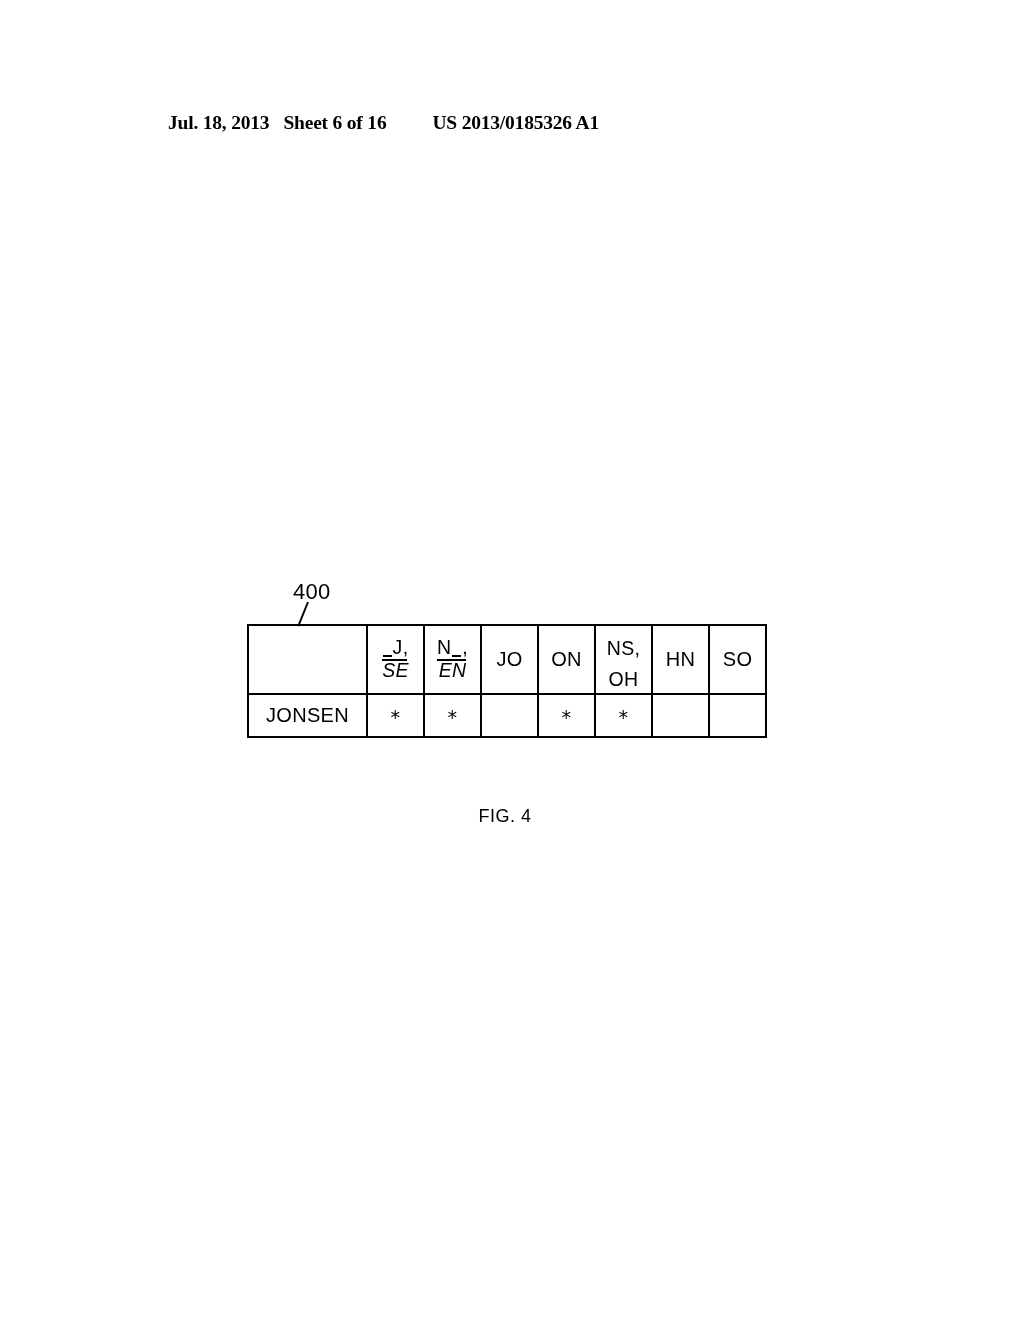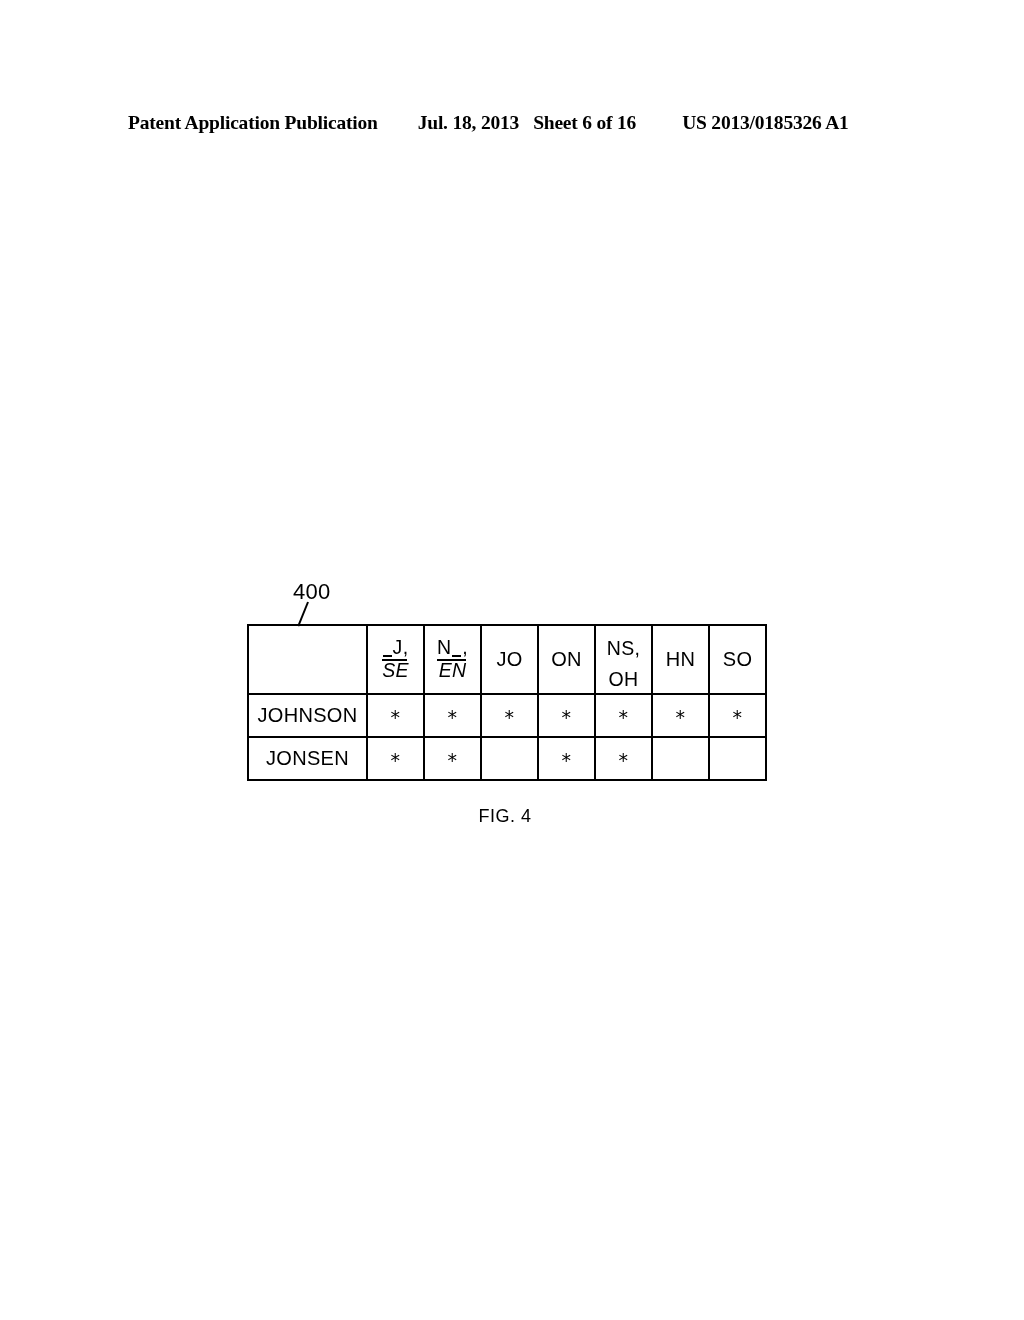--- a/index.html
+++ b/index.html
@@ -186,21 +186,20 @@
   }
   .fig-caption .inner {
     display: inline-block;
     transform: translateX(-22px);
   }
 </style>
 </head>
 <body>
 
 <div class="page-header">
-  <span class="ph-pub">Patent Application Publication</span>
   <span class="ph-date">Jul. 18, 2013</span>
   <span class="ph-sheet">Sheet 6 of 16</span>
   <span class="ph-patno">US 2013/0185326 A1</span>
 </div>
 
 <div class="figure">
 
   <div class="ref-400">400</div>
   <div class="ref-leader">
       <span class="ln"></span>
@@ -232,44 +231,20 @@
 
         <td class="col-data">
           <span class="hdr-2line">NS,</span>
           <span class="hdr-2line">OH</span>
         </td>
 
         <td class="col-data">HN</td>
         <td class="col-data">SO</td>
       </tr>
 
-      <tr class="body-row">
-        <td class="col-label label-cell">JOHNSON</td>
-        <td class="col-data star-cell">
-              <span class="star">*</span>
-            </td>
-        <td class="col-data star-cell">
-              <span class="star">*</span>
-            </td>
-        <td class="col-data star-cell">
-              <span class="star">*</span>
-            </td>
-        <td class="col-data star-cell">
-              <span class="star">*</span>
-            </td>
-        <td class="col-data star-cell">
-              <span class="star">*</span>
-            </td>
-        <td class="col-data star-cell">
-              <span class="star">*</span>
-            </td>
-        <td class="col-data star-cell">
-              <span class="star">*</span>
-            </td>
-      </tr>
 
       <tr class="body-row">
         <td class="col-label label-cell">JONSEN</td>
         <td class="col-data star-cell">
               <span class="star">*</span>
             </td>
         <td class="col-data star-cell">
               <span class="star">*</span>
             </td>
         <td class="col-data star-cell">

